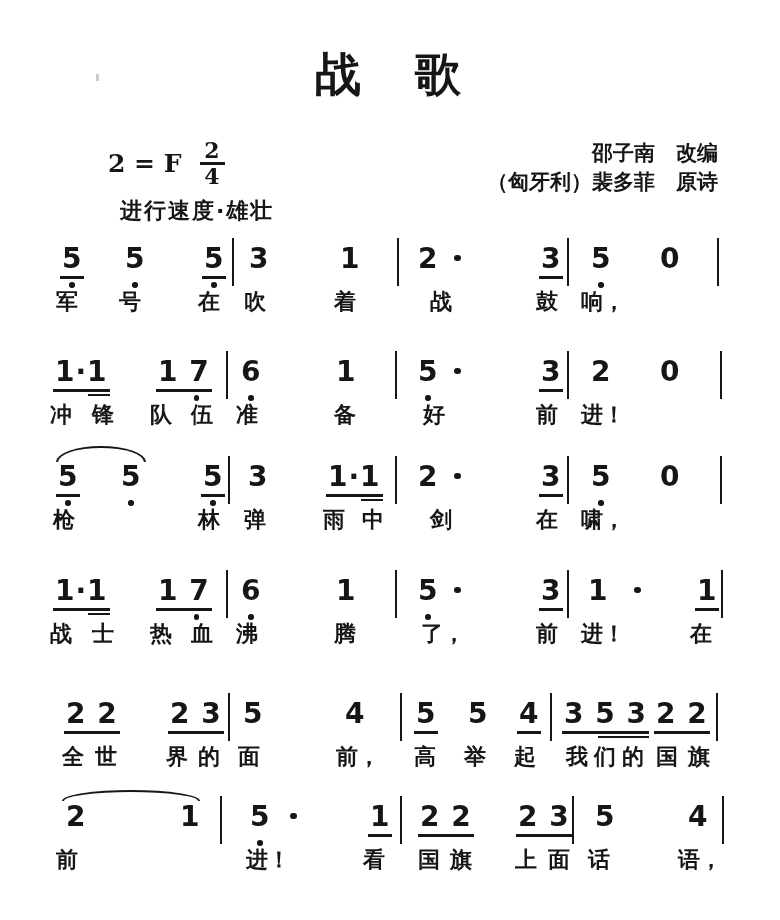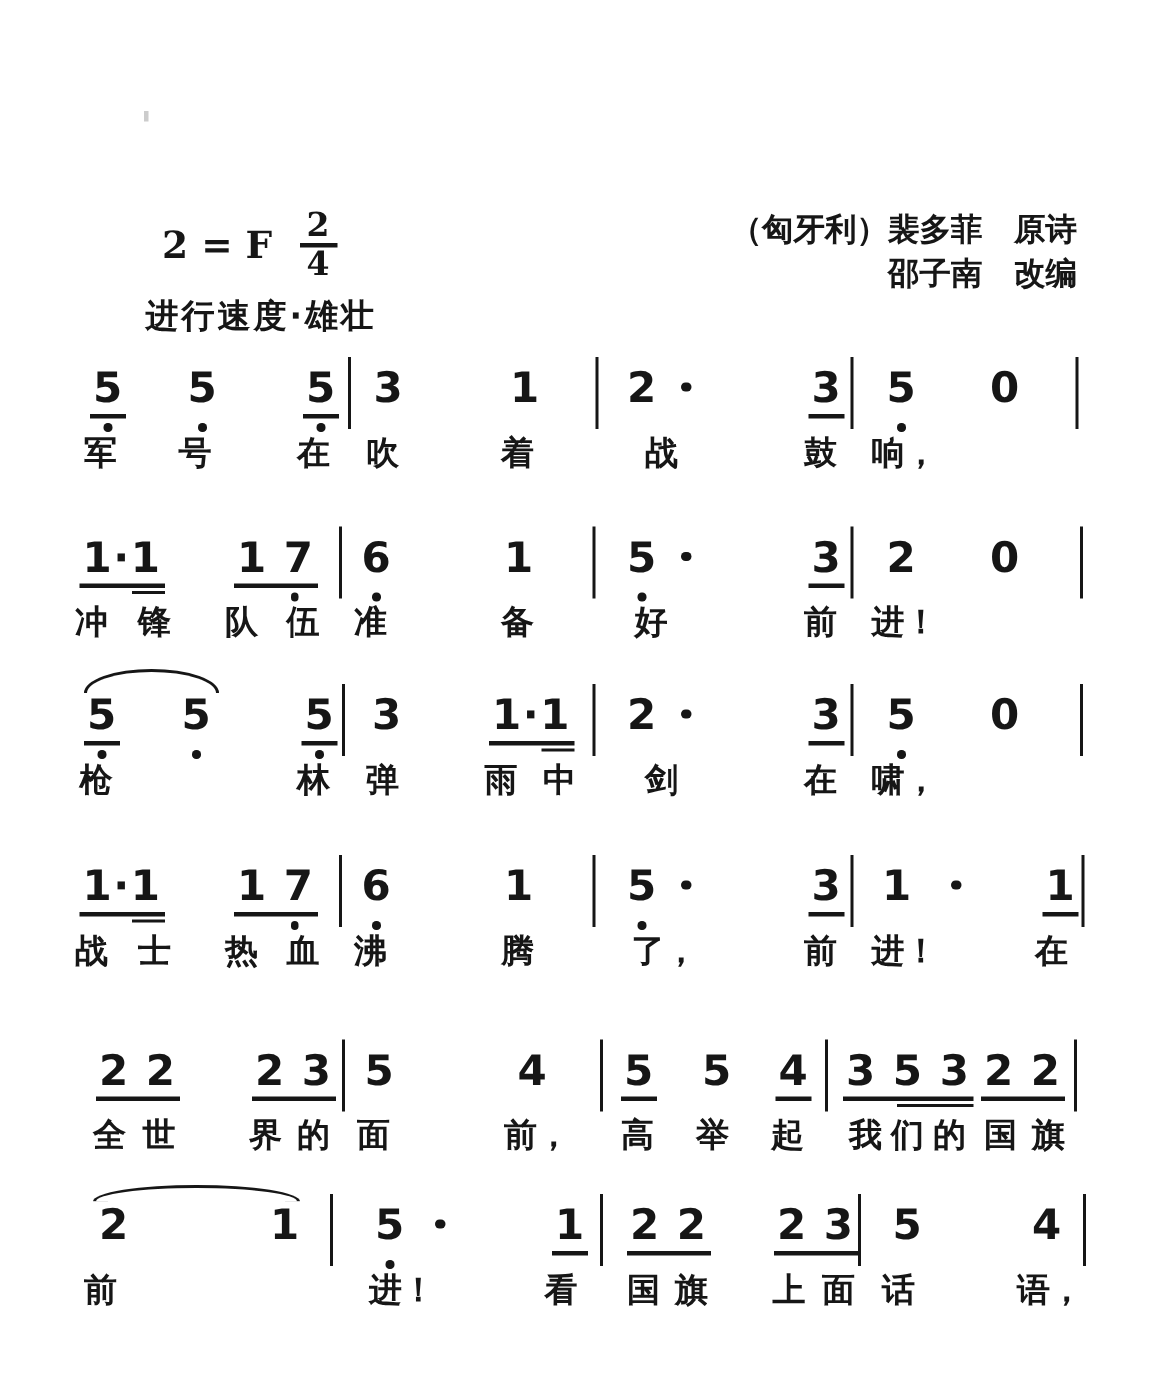--- a/index.html
+++ b/index.html
@@ -5,21 +5,21 @@
   html,body{margin:0;padding:0;background:#e8e8e8;}
   .page{position:relative;width:780px;height:920px;background:#ffffff;overflow:hidden;
         font-family:"DejaVu Sans",sans-serif;color:#161616;}
   .title{position:absolute;top:44px;left:0;width:100%;text-align:center;
          font-size:46px;font-weight:bold;letter-spacing:4px;}
   .keyrow{position:absolute;left:108px;top:140px;display:flex;align-items:center;gap:18px;
           font-family:"DejaVu Serif",serif;font-weight:bold;font-size:25px;}
   .timesig{display:inline-flex;flex-direction:column;align-items:center;
            font-size:22px;line-height:21px;font-weight:bold;}
   .fracbar{width:25px;height:3px;background:#161616;margin:1px 0;}
-  .tempo{position:absolute;left:97px;top:196px;font-size:22px;font-weight:bold;letter-spacing:2px;}
+  .tempo{position:absolute;left:120px;top:196px;font-size:22px;font-weight:bold;letter-spacing:2px;}
   .credits{position:absolute;right:62px;top:139px;text-align:right;font-size:21px;
            font-weight:bold;line-height:28.5px;}
   .credit-jiefu{margin-right:42px;letter-spacing:7px;}
   #score .srow{position:absolute;left:0;width:780px;height:100px;}
   .note{position:absolute;top:0;white-space:nowrap;}
   .dg{position:relative;display:inline-block;font-weight:bold;font-size:28px;
       line-height:28px;letter-spacing:1px;font-family:"DejaVu Sans",sans-serif;}
   .u1{position:absolute;left:-2px;right:-2px;top:31px;height:2.6px;background:#161616;}
   .u2{position:absolute;right:-2px;top:36px;height:2.3px;background:#161616;}
   .u2.last{width:42%;}
@@ -33,35 +33,36 @@
         border-radius:50% 50% 0 0 / 100% 100% 0 0;}
   .slur.flat{top:-13px;height:9px;}
   .artifact{position:absolute;left:96px;top:74px;width:3px;height:7px;background:#cccccc;}
 </style>
 </head>
 <body>
 
 <div class="page">
   <div class="artifact"></div>
 
+  <div class="title">战　歌</div>
 
   <div class="keyrow">
     <span>2 = F</span>
     <span class="timesig">
       <span>2</span>
       <span class="fracbar"></span>
       <span>4</span>
     </span>
   </div>
 
   <div class="tempo">进行速度·雄壮</div>
 
   <div class="credits">
+    <div>邵子南　改编</div>
     <div>（匈牙利）裴多菲　原诗</div>
-    <div>邵子南　改编</div>
   </div>
 
   <div id="score">
       <div class="srow" style="top: 245px;">
         <span class="note" style="left: 62px;"><span class="dg">5<div class="u1"></div><div class="ldot" style="left: calc(50% - 3px);"></div></span></span>
         <span class="note" style="left: 125px;"><span class="dg">5<div class="ldot" style="left: calc(50% - 3px);"></div></span></span>
         <span class="note" style="left: 204px;"><span class="dg">5<div class="u1"></div><div class="ldot" style="left: calc(50% - 3px);"></div></span></span>
         <div class="bar" style="left: 232px;"></div>
         <span class="note" style="left: 249px;"><span class="dg">3</span></span>
         <span class="note" style="left: 340px;"><span class="dg">1</span></span>

